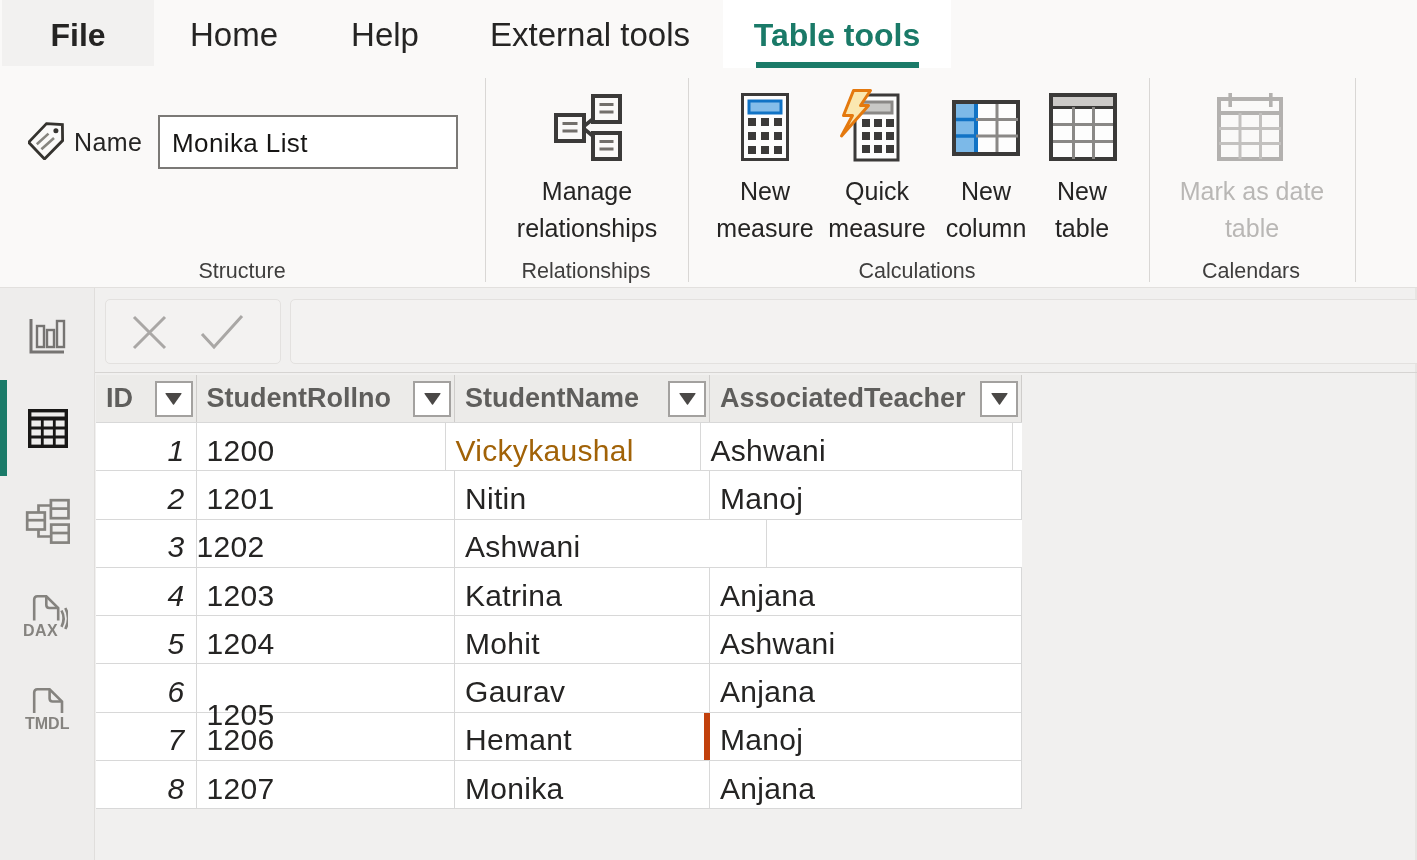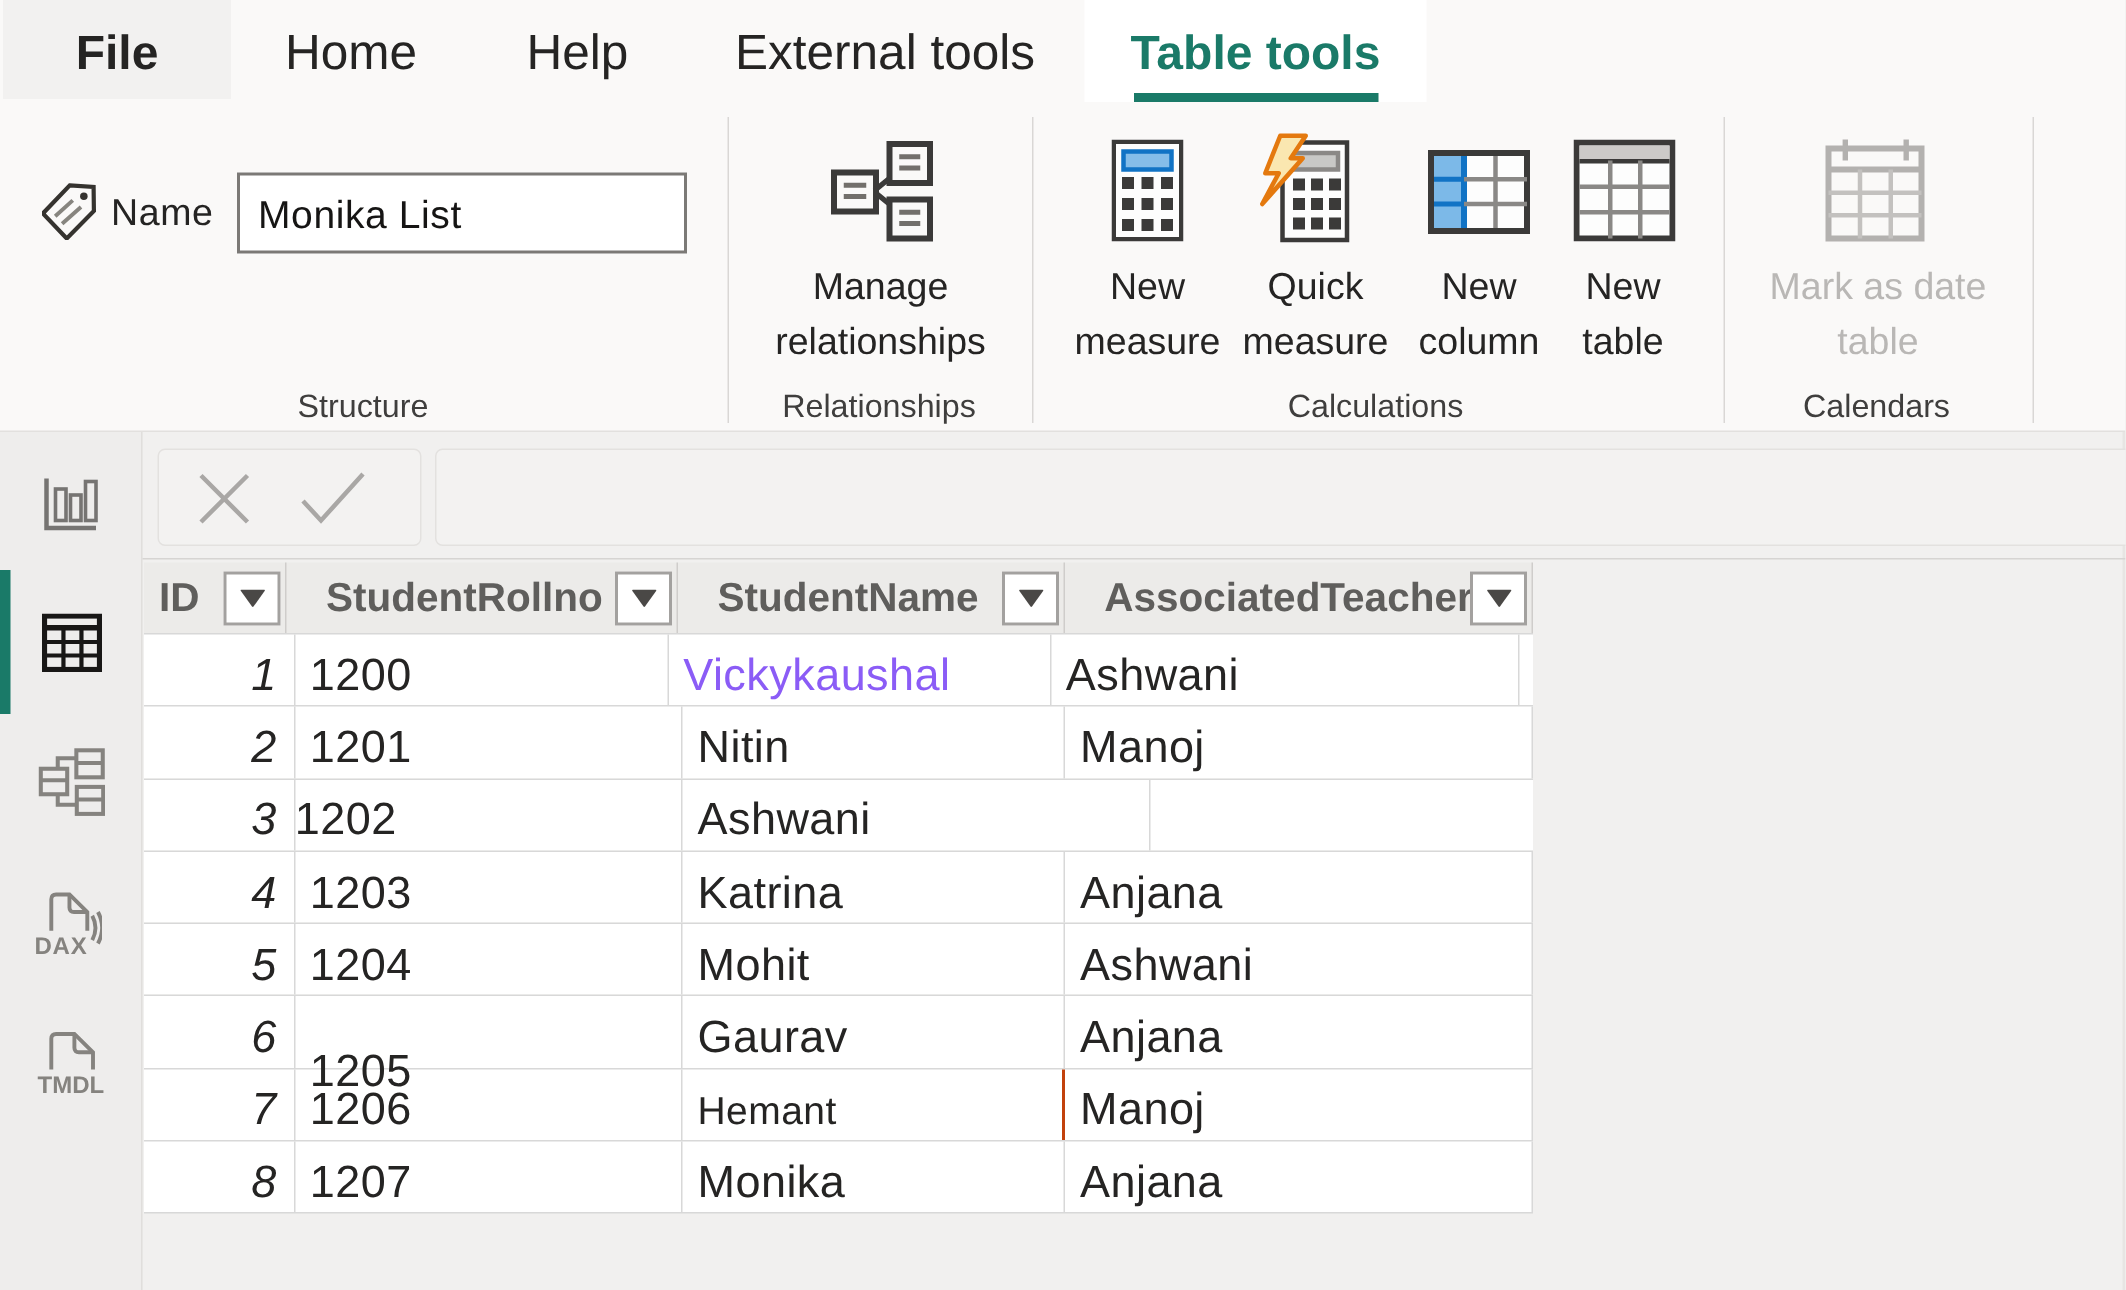--- a/index.html
+++ b/index.html
@@ -157,21 +157,21 @@
 <svg class="abs" style="left:131px;top:314px;" width="37" height="37" viewBox="0 0 37 37">
     <path d="M3 3 L34 34 M34 3 L3 34" stroke="#a9a7a5" stroke-width="3" fill="none"></path>
   </svg>
 <svg class="abs" style="left:199px;top:313px;" width="46" height="37" viewBox="0 0 46 37">
     <path d="M3 21 L15 34 L43 3" stroke="#a9a7a5" stroke-width="3" fill="none"></path>
   </svg>
 
 <div class="abs" style="left:95px;top:372px;width:1322px;height:1px;background:#d6d4d2;"></div>
 
 <div id="grid" class="abs" style="left:96px;top:375px;width:926px;">
-    <div style="display:flex;height:47px;background:#ecebe9;gap:16px;">
+    <div style="display:flex;height:47px;background:#ecebe9;">
       <div style="position:relative;width:100.5px;border-right:1px solid #cfcdcb;display:flex;align-items:center;">
         <span style="font-size:27px;font-weight:bold;color:#5f5e5c;margin-left:10px;white-space:nowrap;">ID</span>
         <span style="position:absolute;right:3px;top:6px;width:38px;height:36px;background:#fff;border:2px solid #a3a19f;display:flex;align-items:center;justify-content:center;">
           <svg width="17" height="12" viewBox="0 0 17 12">
             <path d="M1 0 H16 Q17 0 16.4 1 L9 11.4 Q8.5 12 8 11.4 L0.6 1 Q0 0 1 0 Z" fill="#4a4846"></path>
           </svg>
         </span>
       </div>
       <div style="position:relative;width:258.5px;border-right:1px solid #cfcdcb;display:flex;align-items:center;">
         <span style="font-size:27px;font-weight:bold;color:#5f5e5c;margin-left:10px;white-space:nowrap;">StudentRollno</span>
@@ -198,21 +198,21 @@
         </span>
       </div>
     </div>
     <div style="display:flex;height:48.3px;background:#fff;border-top:1px solid #d8d8d8;">
       <div style="width:100.5px;border-right:1px solid #d8d8d8;display:flex;align-items:center;justify-content:flex-end;padding-right:11px;font-style:italic;font-size:30px;letter-spacing:0.3px;color:#252423;">
         <span style="position:relative;top:4px;">1</span>
       </div>
       <div style="width:249px;border-right:1px solid #d8d8d8;display:flex;align-items:center;padding-left:10px;font-size:30px;letter-spacing:0.3px;color:#252423;">
         <span style="position:relative;top:4px;">1200</span>
       </div>
-      <div style="width:255px;border-right:1px solid #d8d8d8;display:flex;align-items:center;padding-left:10px;font-size:30px;letter-spacing:0.3px;color:#8b5cf6;">
+      <div style="width:255px;border-right:1px solid #d8d8d8;display:flex;align-items:center;padding-left:10px;font-size:30px;letter-spacing:0.3px;color:#a16207;">
         <span style="position:relative;top:4px;">Vickykaushal</span>
       </div>
       <div style="width:312px;border-right:1px solid #d8d8d8;display:flex;align-items:center;padding-left:10px;font-size:30px;letter-spacing:0.3px;color:#252423;">
         <span style="position:relative;top:4px;">Ashwani</span>
       </div>
     </div>
     <div style="display:flex;height:48.3px;background:#fff;border-top:1px solid #d8d8d8;">
       <div style="width:100.5px;border-right:1px solid #d8d8d8;display:flex;align-items:center;justify-content:flex-end;padding-right:11px;font-style:italic;font-size:30px;letter-spacing:0.3px;color:#252423;">
         <span style="position:relative;top:4px;">2</span>
       </div>
@@ -279,21 +279,21 @@
         <span style="position:relative;top:4px;">Anjana</span>
       </div>
     </div>
     <div style="display:flex;height:48.3px;background:#fff;border-top:1px solid #d8d8d8;">
       <div style="width:100.5px;border-right:1px solid #d8d8d8;display:flex;align-items:center;justify-content:flex-end;padding-right:11px;font-style:italic;font-size:30px;letter-spacing:0.3px;color:#252423;">
         <span style="position:relative;top:4px;">7</span>
       </div>
       <div style="width:258.5px;border-right:1px solid #d8d8d8;display:flex;align-items:center;padding-left:10px;font-size:30px;letter-spacing:0.3px;color:#252423;">
         <span style="position:relative;top:4px;">1206</span>
       </div>
-      <div style="width:255px;border-right:2px solid #c2410c;display:flex;align-items:center;padding-left:10px;font-size:26px;letter-spacing:0.3px;color:#252423;text-align:center;">
+      <div style="width:255px;border-right:6px solid #c2410c;display:flex;align-items:center;padding-left:10px;font-size:30px;letter-spacing:0.3px;color:#252423;text-align:center;">
         <span style="position:relative;top:4px;">Hemant</span>
       </div>
       <div style="width:312px;border-right:1px solid #d8d8d8;display:flex;align-items:center;padding-left:10px;font-size:30px;letter-spacing:0.3px;color:#252423;">
         <span style="position:relative;top:4px;">Manoj</span>
       </div>
     </div>
     <div style="display:flex;height:48.3px;background:#fff;border-top:1px solid #d8d8d8;">
       <div style="width:100.5px;border-right:1px solid #d8d8d8;display:flex;align-items:center;justify-content:flex-end;padding-right:11px;font-style:italic;font-size:30px;letter-spacing:0.3px;color:#252423;">
         <span style="position:relative;top:4px;">8</span>
       </div>

